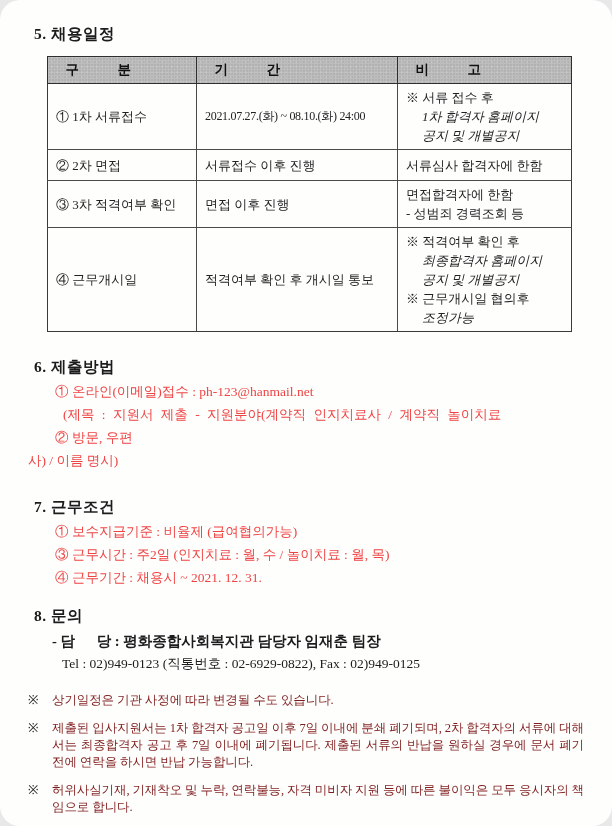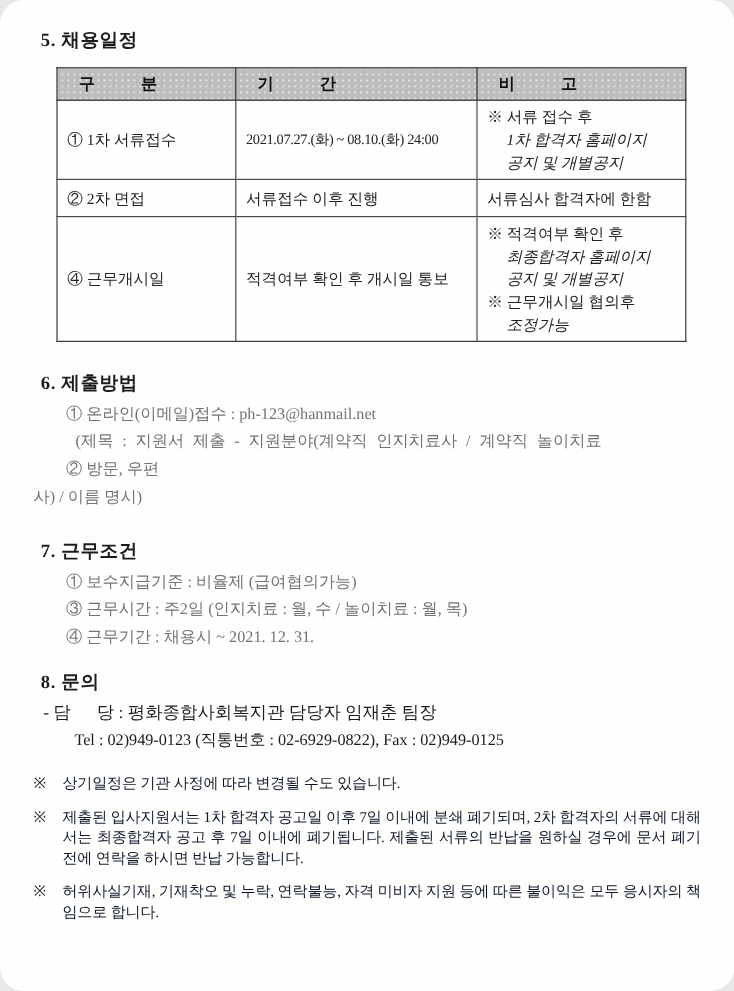--- a/index.html
+++ b/index.html
@@ -56,39 +56,39 @@
   td.remarks { padding-left:5px; }
   .rl { white-space:nowrap; }
   .rl.cont { padding-left:16px;font-style:italic; }
   .row-h1 td { height:52px; }
   .row-h2 td { height:31px; }
   .row-h3 td { height:38px; }
   .row-h4 td { height:78px; }
   
   .section { margin-top:25px; }
   .section.tight { margin-top:17px; }
-  .bodyline { font-size:13.5px; line-height:23px; color:#737373; }
+  .bodyline { font-size:13.5px; line-height:23px; color:#ef4444; }
   .ind0 { margin-left:-6px; }
   .ind1 { margin-left:21px; }
   .ind2 { margin-left:29px; word-spacing:4px; }
   .sec-body { margin-top:3px; }
   
   .contact {
-    margin-left:2px; font-weight:400; font-size:14.5px;
+    margin-left:18px; font-weight:700; font-size:14.5px;
     line-height:24px; white-space:pre-wrap;
   }
   .telline { margin-left:28px; font-size:13.5px; line-height:22px; }
   
   .footnotes { margin-top:17px; margin-left:-6px; }
   .footnote { display:flex; margin-bottom:11px; }
   .fn-marker {
     width:24px; flex:0 0 24px; font-size:12.5px; line-height:17px; color:#1c1c1c;
   }
   .fn-text {
-    flex:1; font-size:12.5px; line-height:17px; color:#0f172a;
+    flex:1; font-size:12.5px; line-height:17px; color:#7f1d1d;
     text-align:justify; letter-spacing:-0.1px;
   }
 </style>
 </head>
 <body>
 
 <div class="page">
 
   <div>
     <h2 class="sec-heading">5. 채용일정</h2>
@@ -115,20 +115,28 @@
               <div class="rl">※ 서류 접수 후</div>
               <div class="rl cont">1차 합격자 홈페이지</div>
               <div class="rl cont">공지 및 개별공지</div>
             </td>
           </tr>
           <tr class="row-h2">
             <td class="cat">② 2차 면접</td>
             <td class="period">서류접수 이후 진행</td>
             <td class="remarks">
               <div class="rl">서류심사 합격자에 한함</div>
+            </td>
+          </tr>
+          <tr class="row-h3">
+            <td class="cat">③ 3차 적격여부 확인</td>
+            <td class="period">면접 이후 진행</td>
+            <td class="remarks">
+              <div class="rl">면접합격자에 한함</div>
+              <div class="rl">- 성범죄 경력조회 등</div>
             </td>
           </tr>
           <tr class="row-h4">
             <td class="cat">④ 근무개시일</td>
             <td class="period">적격여부 확인 후 개시일 통보</td>
             <td class="remarks">
               <div class="rl">※ 적격여부 확인 후</div>
               <div class="rl cont">최종합격자 홈페이지</div>
               <div class="rl cont">공지 및 개별공지</div>
               <div class="rl">※ 근무개시일 협의후</div>

